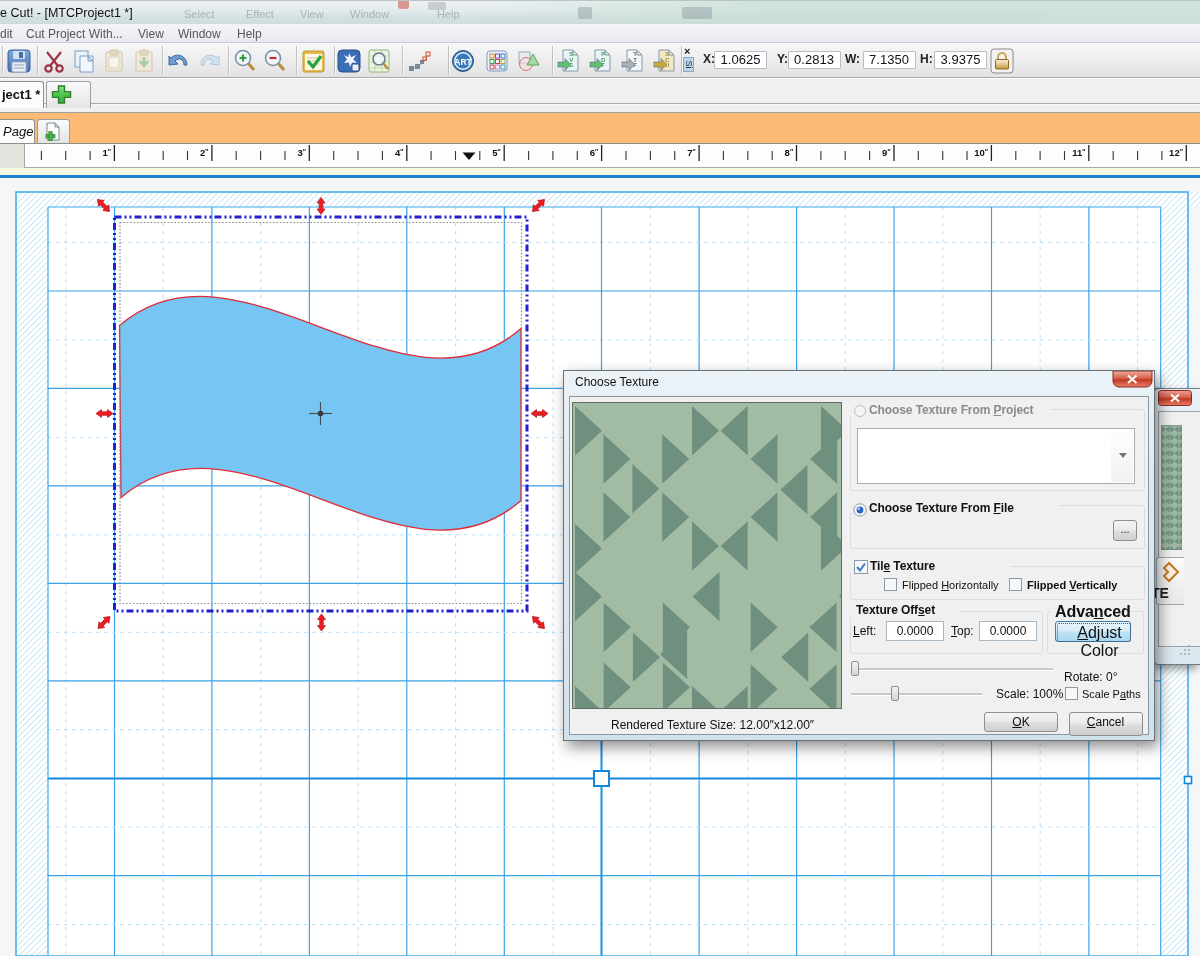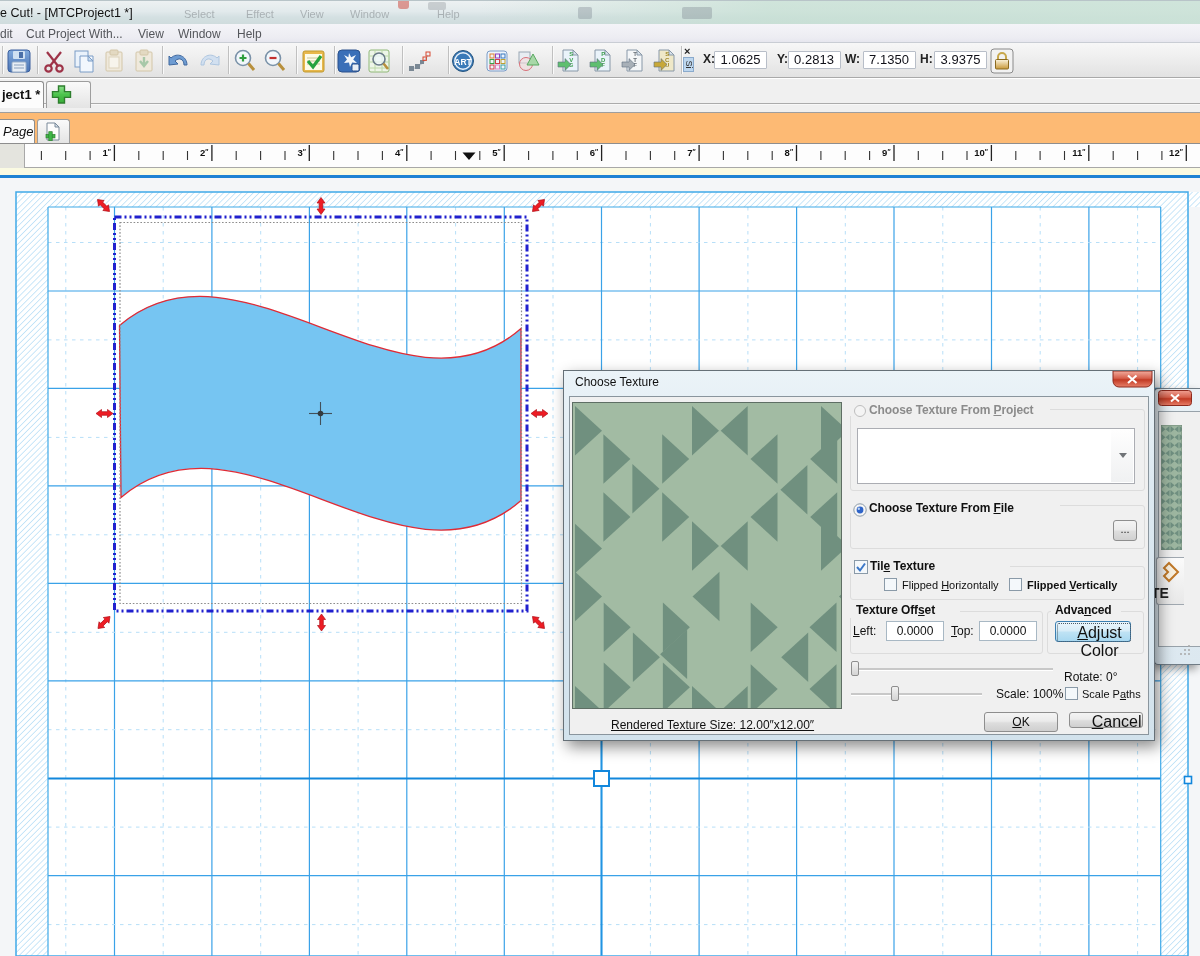--- a/index.html
+++ b/index.html
@@ -608,31 +608,31 @@
  <div class="abs" style="left:286px;top:240px;width:191px;height:41px;border:1px solid #DCDCDC;border-radius:3px;"></div>
  <div class="abs" style="left:286px;top:233px;width:110px;height:14px;background:#F0F0F0;"></div>
  <div class="abs" style="left:292px;top:232px;font-size:12px;font-weight:bold;color:#101010;letter-spacing:-0.1px;">Texture Off<span style="text-decoration:underline">s</span>et</div>
  <div class="abs" style="left:289px;top:253px;font-size:12px;color:#101010;"><span style="text-decoration:underline">L</span>eft:</div>
  <div class="abs" style="left:322px;top:250px;width:58px;height:20px;background:#FFF;border:1px solid #A8B8C4;box-sizing:border-box;font-size:12px;color:#101010;text-align:center;line-height:18px;">0.0000</div>
  <div class="abs" style="left:387px;top:253px;font-size:12px;color:#101010;"><span style="text-decoration:underline">T</span>op:</div>
  <div class="abs" style="left:415px;top:250px;width:58px;height:20px;background:#FFF;border:1px solid #A8B8C4;box-sizing:border-box;font-size:12px;color:#101010;text-align:center;line-height:18px;">0.0000</div>
 
  <div class="abs" style="left:483px;top:240px;width:95px;height:41px;border:1px solid #DCDCDC;border-radius:3px;"></div>
  <div class="abs" style="left:487px;top:233px;width:70px;height:14px;background:#F0F0F0;"></div>
- <div class="abs" style="left:491px;top:232px;font-size:12px;font-weight:bold;color:#101010;letter-spacing:-0.1px;">Adva<span style="text-decoration:underline">n</span>ced</div>
+ <div class="abs" style="left:491px;top:232px;font-size:16px;font-weight:bold;color:#101010;letter-spacing:-0.1px;">Adva<span style="text-decoration:underline">n</span>ced</div>
  <div class="abs" style="left:491px;top:250px;width:76px;height:21px;background:linear-gradient(180deg,#EAF5FC 0%,#D8EDF8 45%,#BEE2F4 55%,#A8D8F0 100%);border:1px solid #3C7FB1;border-radius:3px;box-sizing:border-box;">
    <div class="abs" style="left:1px;top:1px;width:72px;height:17px;border:1px dotted #4A5A66;border-radius:2px;"></div>
    <div class="abs" style="left:0;top:2px;width:87px;text-align:center;font-size:16px;color:#101010;"><span style="text-decoration:underline">A</span>djust Color</div>
  </div>
 
  <div class="abs" style="left:288px;top:296.5px;width:201px;height:2px;background:#C8C8C8;border-bottom:1px solid #FFF;"></div>
  <div class="abs" style="left:287px;top:290px;width:8px;height:15px;background:linear-gradient(180deg,#F2F2F2,#D4D4D4);border:1px solid #8E8E8E;border-radius:2px;box-sizing:border-box;"></div>
  <div class="abs" style="left:500px;top:291px;font-size:12px;color:#101010;margin-top:8px;">Rotate: 0°</div>
 
  <div class="abs" style="left:287px;top:321.5px;width:131px;height:2px;background:#C8C8C8;border-bottom:1px solid #FFF;"></div>
  <div class="abs" style="left:327px;top:315px;width:8px;height:15px;background:linear-gradient(180deg,#F2F2F2,#D4D4D4);border:1px solid #8E8E8E;border-radius:2px;box-sizing:border-box;"></div>
  <div class="abs" style="left:432px;top:316px;font-size:12px;color:#101010;">Scale: 100%</div>
  <div class="abs" style="left:501px;top:316px;width:13px;height:13px;background:#F4F8FB;border:1px solid #8A9AA8;box-sizing:border-box;"></div>
  <div class="abs" style="left:518px;top:317px;font-size:11px;color:#101010;">Scale P<span style="text-decoration:underline">a</span>ths</div>
 
- <div class="abs" style="left:47px;top:347px;font-size:12px;color:#101010;text-decoration:underline;">Rendered Texture Size: 12.00″x12.00″</div>
+ <div class="abs" style="left:47px;top:347px;font-size:12px;color:#101010;">Rendered Texture Size: 12.00″x12.00″</div>
  <div class="abs" style="left:420px;top:341px;width:74px;height:20px;background:linear-gradient(180deg,#F4F4F4 0%,#EBEBEB 45%,#DDDDDD 55%,#CFCFCF 100%);border:1px solid #8E8E8E;border-radius:3px;box-sizing:border-box;text-align:center;font-size:12px;color:#101010;line-height:18px;"><span style="text-decoration:underline">O</span>K</div>
- <div class="abs" style="left:504.5px;top:341px;width:74px;height:16px;background:linear-gradient(180deg,#F4F4F4 0%,#EBEBEB 45%,#DDDDDD 55%,#CFCFCF 100%);border:1px solid #8E8E8E;border-radius:3px;box-sizing:border-box;text-align:right;font-size:16px;color:#101010;line-height:18px;"><span style="text-decoration:underline">C</span>ancel</div>
+ <div class="abs" style="left:504.5px;top:341px;width:74px;height:24px;background:linear-gradient(180deg,#F4F4F4 0%,#EBEBEB 45%,#DDDDDD 55%,#CFCFCF 100%);border:1px solid #8E8E8E;border-radius:3px;box-sizing:border-box;text-align:center;font-size:12px;color:#101010;line-height:18px;"><span style="text-decoration:underline">C</span>ancel</div>
 </div>
 </body></html>

